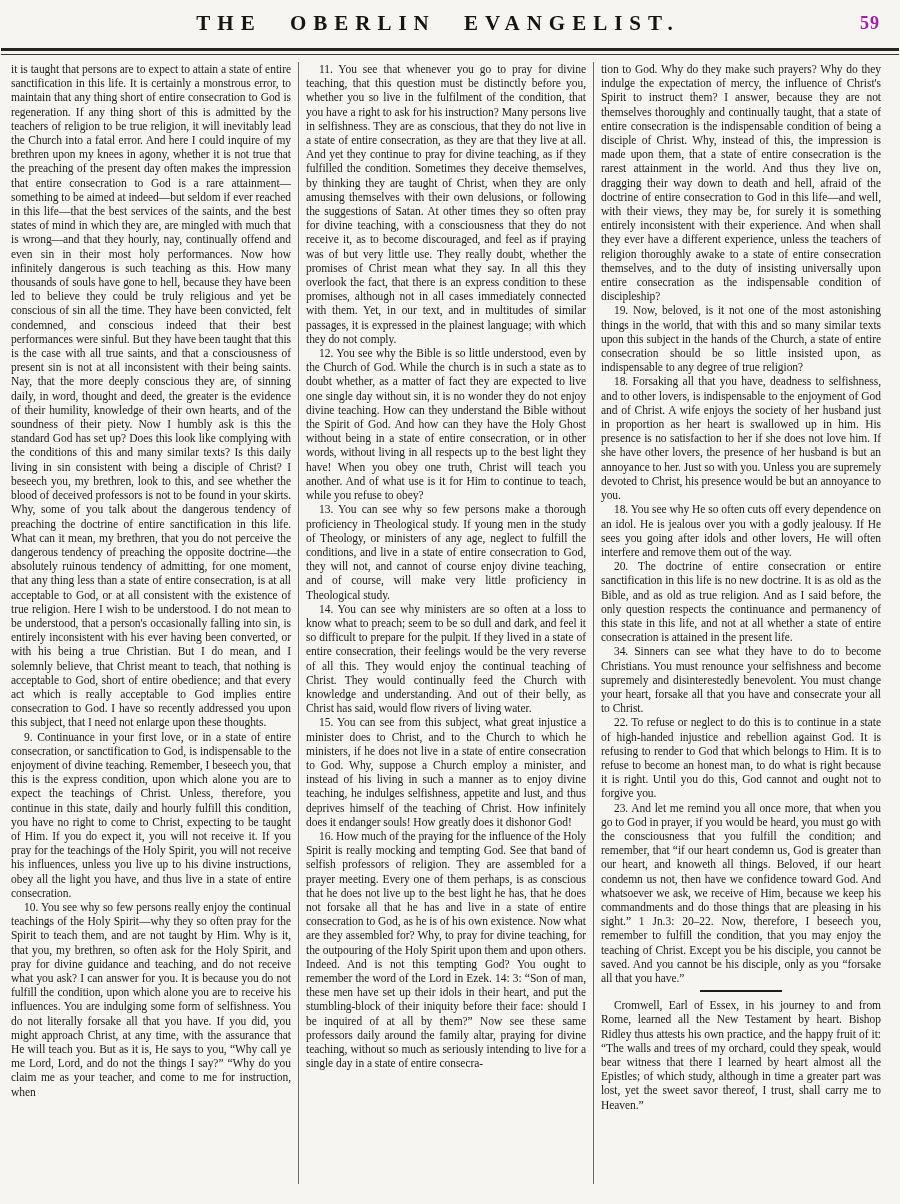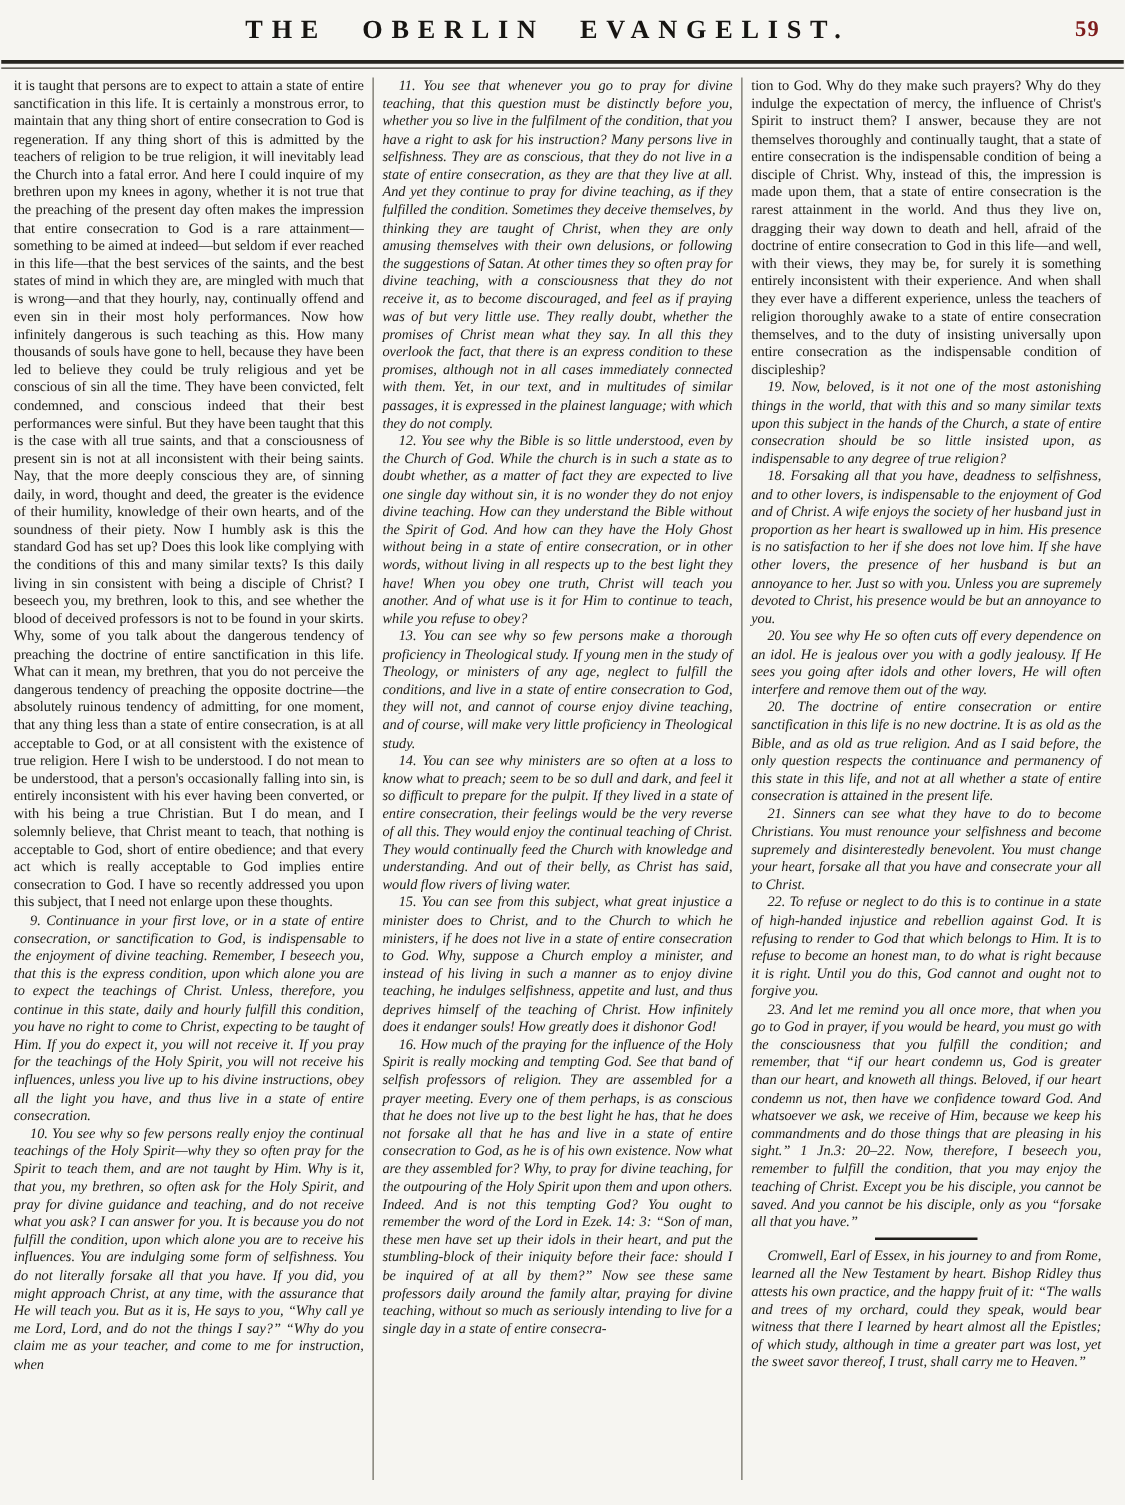--- a/index.html
+++ b/index.html
@@ -14,21 +14,21 @@
   .masthead{position:relative;height:37px;padding-top:11px;text-align:center;}
   .mast-title{
     display:inline-block;
     font-family:"Liberation Serif", serif;
     font-weight:bold;font-size:21px;line-height:24px;
     letter-spacing:7px;word-spacing:16px;color:#171512;
     transform:translateX(-12px);
   }
   .page-num{
     position:absolute;right:20px;top:13px;
-    font-weight:bold;font-size:18px;color:#7f1d1d;letter-spacing:1px;
+    font-weight:bold;font-size:18px;color:#a21caf;letter-spacing:1px;
   }
   .double-rule{
     margin:0 1px;height:3px;
     border-top:3px solid #27251f;
     border-bottom:1px solid #3a372f;
   }
   .columns{
     display:flex;align-items:stretch;
     padding:7px 12px 0 4px;
   }
@@ -36,21 +36,21 @@
     width:288px;height:1122px;overflow:hidden;
     padding:0 7px;
   }
   .vsep{width:1px;background:#6d6a60;height:1122px;}
   .par{
     margin:0;text-align:justify;
     font-size:11.5px;line-height:14.2px;
     letter-spacing:-0.05px;
     text-justify:inter-word;
   }
-  .par.indent{text-indent:13px;font-style:italic;}
+  .par.indent{text-indent:13px;}
   .hrule{width:82px;height:2px;background:#1f1d19;margin:5px auto 6px auto;}
 </style>
 </head>
 <body>
 
 <div class="page">
   <div class="masthead">
     <span class="mast-title">THE OBERLIN EVANGELIST.</span>
     <span class="page-num">59</span>
   </div>
@@ -68,22 +68,22 @@
         <p class="par indent">13. You can see why so few persons make a thorough proficiency in Theological study. If young men in the study of Theology, or ministers of any age, neglect to fulfill the conditions, and live in a state of entire consecration to God, they will not, and cannot of course enjoy divine teaching, and of course, will make very little proficiency in Theological study.</p>
         <p class="par indent">14. You can see why ministers are so often at a loss to know what to preach; seem to be so dull and dark, and feel it so difficult to prepare for the pulpit. If they lived in a state of entire consecration, their feelings would be the very reverse of all this. They would enjoy the continual teaching of Christ. They would continually feed the Church with knowledge and understanding. And out of their belly, as Christ has said, would flow rivers of living water.</p>
         <p class="par indent">15. You can see from this subject, what great injustice a minister does to Christ, and to the Church to which he ministers, if he does not live in a state of entire consecration to God. Why, suppose a Church employ a minister, and instead of his living in such a manner as to enjoy divine teaching, he indulges selfishness, appetite and lust, and thus deprives himself of the teaching of Christ. How infinitely does it endanger souls! How greatly does it dishonor God!</p>
         <p class="par indent">16. How much of the praying for the influence of the Holy Spirit is really mocking and tempting God. See that band of selfish professors of religion. They are assembled for a prayer meeting. Every one of them perhaps, is as conscious that he does not live up to the best light he has, that he does not forsake all that he has and live in a state of entire consecration to God, as he is of his own existence. Now what are they assembled for? Why, to pray for divine teaching, for the outpouring of the Holy Spirit upon them and upon others. Indeed. And is not this tempting God? You ought to remember the word of the Lord in Ezek. 14: 3: “Son of man, these men have set up their idols in their heart, and put the stumbling-block of their iniquity before their face: should I be inquired of at all by them?” Now see these same professors daily around the family altar, praying for divine teaching, without so much as seriously intending to live for a single day in a state of entire consecra-</p>
       </div>
     <div class="vsep"></div>
     <div class="col">
         <p class="par">tion to God. Why do they make such prayers? Why do they indulge the expectation of mercy, the influence of Christ's Spirit to instruct them? I answer, because they are not themselves thoroughly and continually taught, that a state of entire consecration is the indispensable condition of being a disciple of Christ. Why, instead of this, the impression is made upon them, that a state of entire consecration is the rarest attainment in the world. And thus they live on, dragging their way down to death and hell, afraid of the doctrine of entire consecration to God in this life—and well, with their views, they may be, for surely it is something entirely inconsistent with their experience. And when shall they ever have a different experience, unless the teachers of religion thoroughly awake to a state of entire consecration themselves, and to the duty of insisting universally upon entire consecration as the indispensable condition of discipleship?</p>
         <p class="par indent">19. Now, beloved, is it not one of the most astonishing things in the world, that with this and so many similar texts upon this subject in the hands of the Church, a state of entire consecration should be so little insisted upon, as indispensable to any degree of true religion?</p>
         <p class="par indent">18. Forsaking all that you have, deadness to selfishness, and to other lovers, is indispensable to the enjoyment of God and of Christ. A wife enjoys the society of her husband just in proportion as her heart is swallowed up in him. His presence is no satisfaction to her if she does not love him. If she have other lovers, the presence of her husband is but an annoyance to her. Just so with you. Unless you are supremely devoted to Christ, his presence would be but an annoyance to you.</p>
-        <p class="par indent">20. You see why He so often cuts off every dependence on an idol. He is jealous over you with a godly jealousy. If He sees you going after idols and other lovers, He will often interfere and remove them out of the way.</p>
+        <p class="par indent">18. You see why He so often cuts off every dependence on an idol. He is jealous over you with a godly jealousy. If He sees you going after idols and other lovers, He will often interfere and remove them out of the way.</p>
         <p class="par indent">20. The doctrine of entire consecration or entire sanctification in this life is no new doctrine. It is as old as the Bible, and as old as true religion. And as I said before, the only question respects the continuance and permanency of this state in this life, and not at all whether a state of entire consecration is attained in the present life.</p>
-        <p class="par indent">21. Sinners can see what they have to do to become Christians. You must renounce your selfishness and become supremely and disinterestedly benevolent. You must change your heart, forsake all that you have and consecrate your all to Christ.</p>
+        <p class="par indent">34. Sinners can see what they have to do to become Christians. You must renounce your selfishness and become supremely and disinterestedly benevolent. You must change your heart, forsake all that you have and consecrate your all to Christ.</p>
         <p class="par indent">22. To refuse or neglect to do this is to continue in a state of high-handed injustice and rebellion against God. It is refusing to render to God that which belongs to Him. It is to refuse to become an honest man, to do what is right because it is right. Until you do this, God cannot and ought not to forgive you.</p>
         <p class="par indent">23. And let me remind you all once more, that when you go to God in prayer, if you would be heard, you must go with the consciousness that you fulfill the condition; and remember, that “if our heart condemn us, God is greater than our heart, and knoweth all things. Beloved, if our heart condemn us not, then have we confidence toward God. And whatsoever we ask, we receive of Him, because we keep his commandments and do those things that are pleasing in his sight.” 1 Jn.3: 20–22. Now, therefore, I beseech you, remember to fulfill the condition, that you may enjoy the teaching of Christ. Except you be his disciple, you cannot be saved. And you cannot be his disciple, only as you “forsake all that you have.”</p>
         <div class="hrule"></div>
         <p class="par indent">Cromwell, Earl of Essex, in his journey to and from Rome, learned all the New Testament by heart. Bishop Ridley thus attests his own practice, and the happy fruit of it: “The walls and trees of my orchard, could they speak, would bear witness that there I learned by heart almost all the Epistles; of which study, although in time a greater part was lost, yet the sweet savor thereof, I trust, shall carry me to Heaven.”</p>
       </div>
   </div>
 </div>
 
 </body></html>

